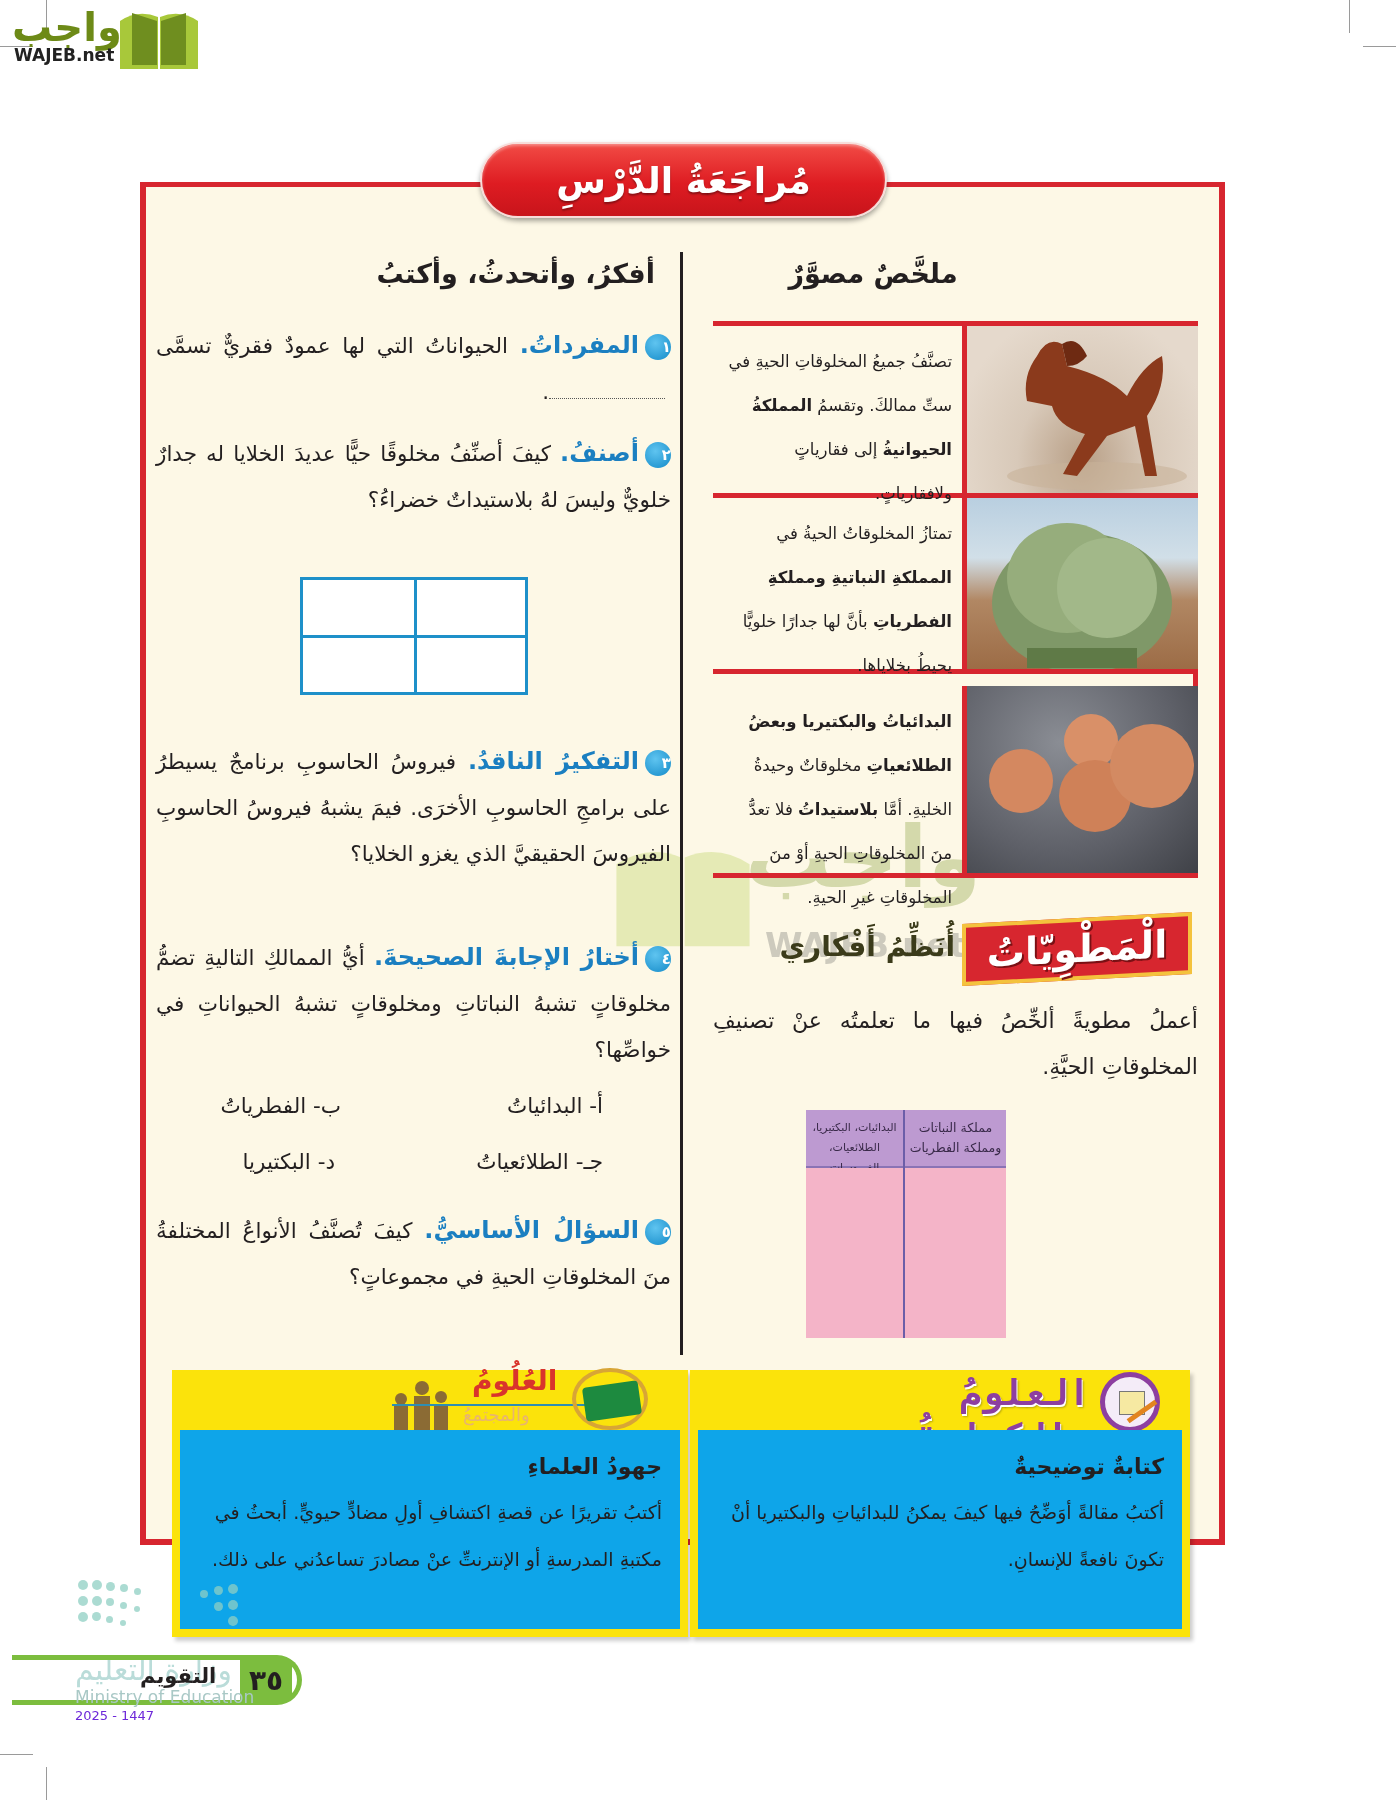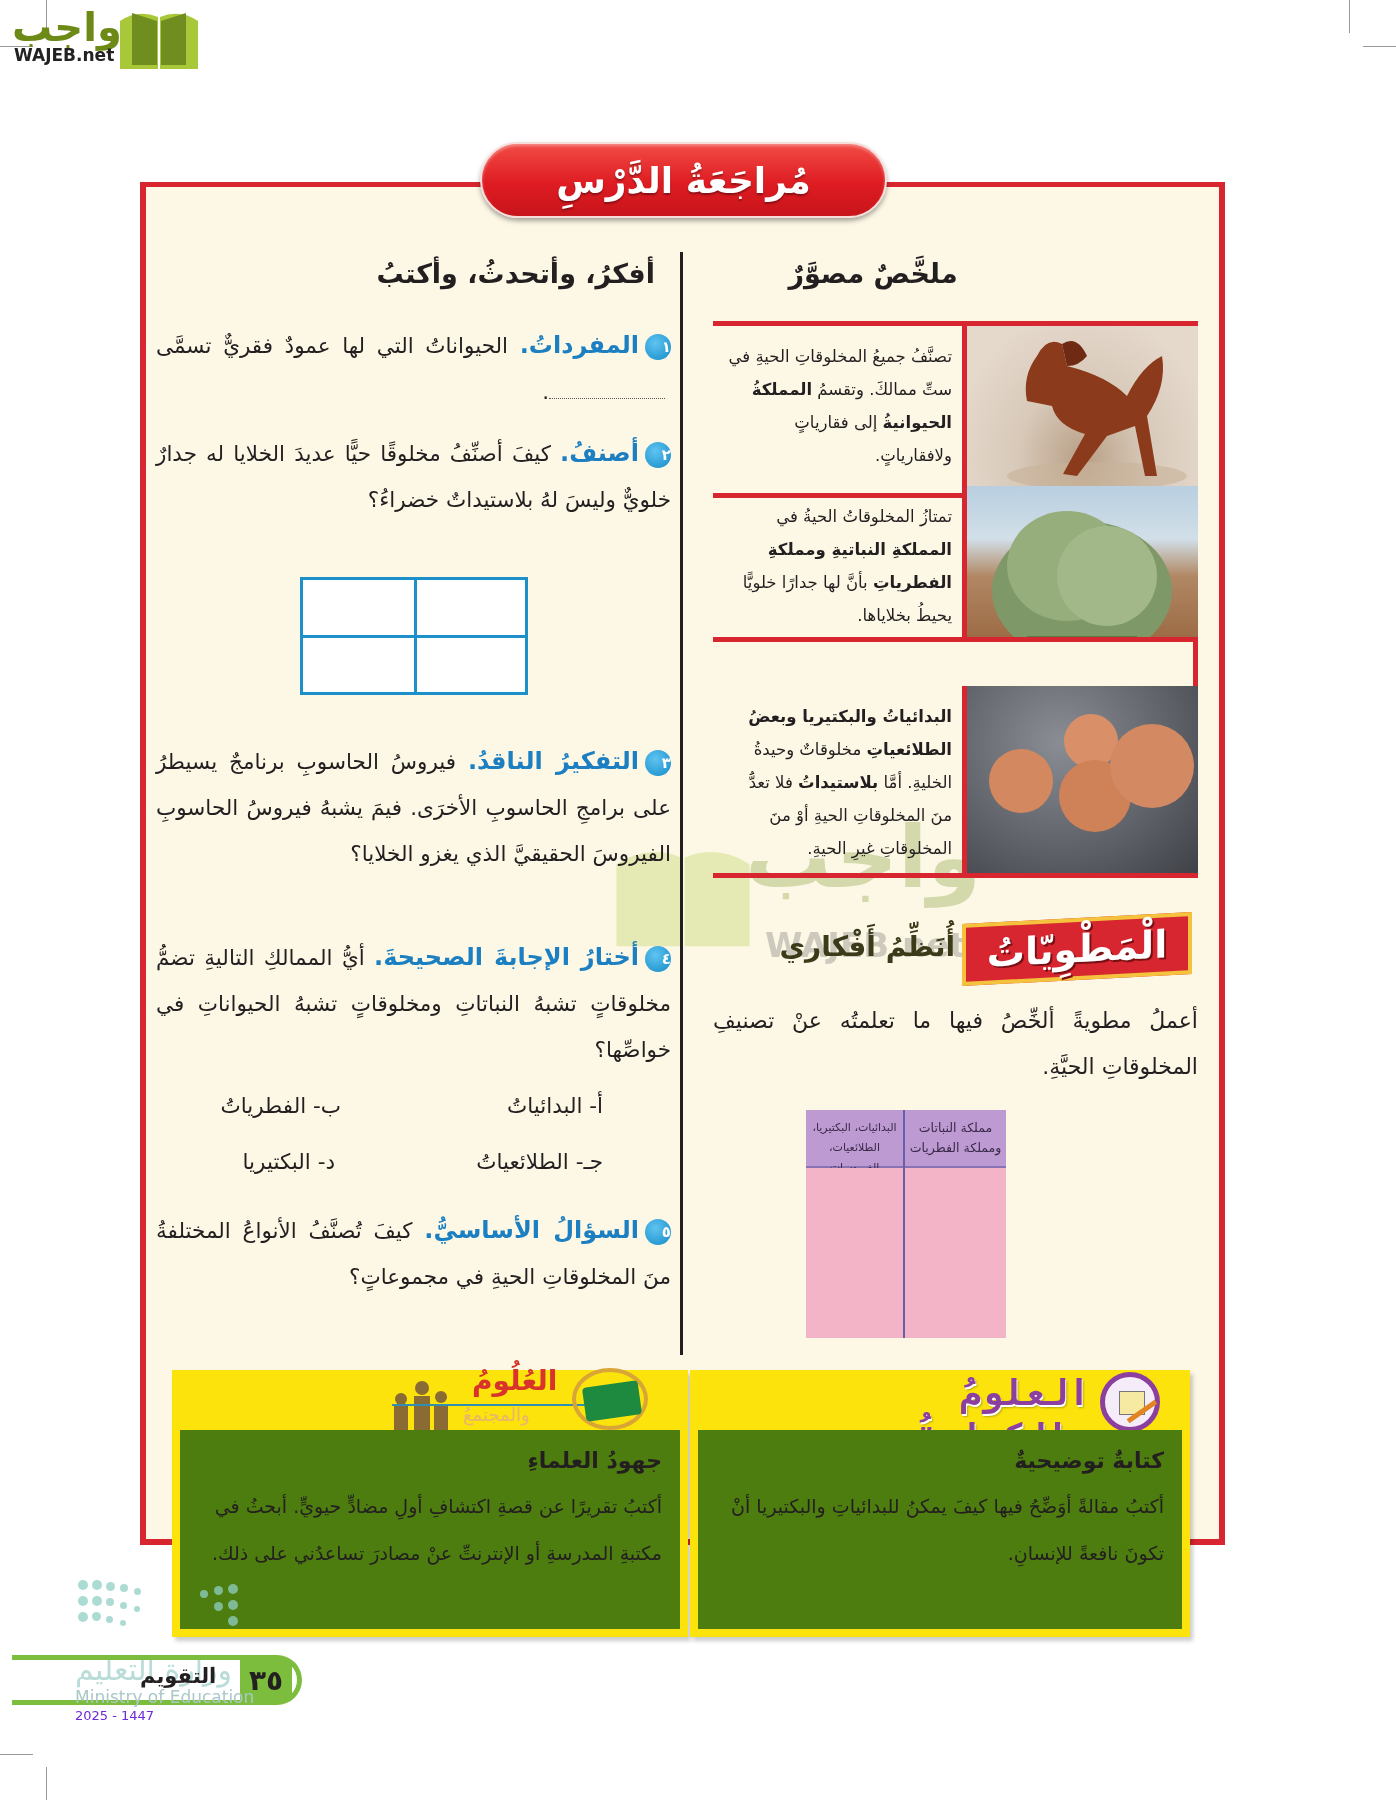--- a/index.html
+++ b/index.html
@@ -24,21 +24,21 @@
   .title-pill span { color: #fff; font-size: 36px; font-weight: bold; text-shadow: 0 2px 2px rgba(0,0,0,.35); }
 
   .divider { left: 680px; top: 252px; width: 3px; height: 1103px; background: #231f20; }
 
   .h-section { font-size: 27px; font-weight: bold; }
 
   
   .summary-card { left: 713px; width: 485px; border-top: 5px solid #d7262f; border-right: 5px solid #d7262f; }
   .summary-row { position: absolute; left: 0; width: 485px; display: flex; flex-direction: row-reverse; }
   .summary-img { width: 236px; height: 100%; border-left: 5px solid #d7262f; border-bottom: 5px solid #d7262f; }
-  .summary-text { flex: 1; padding: 14px 10px 6px 12px; font-size: 16.5px; line-height: 33px; border-bottom: 5px solid #d7262f; }
+  .summary-text { flex: 1; padding: 14px 10px 6px 12px; font-size: 16.5px; line-height: 44px; border-bottom: 5px solid #d7262f; }
   .summary-text b { font-weight: bold; }
 
   .horse { background: radial-gradient(ellipse at 50% 80%, #b89f86 0%, #d8c9b9 40%, #e5d9cc 80%); position: relative; overflow: hidden; }
   .plant { background: linear-gradient(#b9cfe0 0%, #d1dfe8 35%, #b18763 60%, #9c6c46 100%); position: relative; overflow: hidden; }
   .fungus { background: radial-gradient(ellipse at 40% 30%, #8a8d94, #5e6068 60%, #3f4147); position: relative; overflow: hidden; }
 
   
   .q { position: absolute; right: 725px; width: 515px; font-size: 21.5px; line-height: 46px; direction: rtl; text-align: justify; text-align-last: right; }
   .q .num { display: inline-block; width: 26px; height: 26px; border-radius: 50%; background: radial-gradient(circle at 40% 35%, #5fc4f0, #138ac8); color: #fff; font-size: 15px; line-height: 26px; text-align: center; font-weight: bold; vertical-align: middle; margin-left: 6px; }
   .q .key { color: #1b7fc1; font-weight: bold; font-size: 24px; }
@@ -58,21 +58,21 @@
 
   .fold-text { left: 713px; top: 998px; width: 485px; font-size: 22px; line-height: 46px; text-align: justify; text-align-last: right; }
 
   .foldable { left: 806px; top: 1110px; width: 292px; height: 228px; }
   .fold-col { position: absolute; top: 0; height: 100%; border-left: 2px solid #6b5ea8; }
   .fold-head { position: absolute; top: 0; width: 100%; height: 58px; background: #bd9ad1; border-bottom: 2px solid #8a73b5; font-size: 12.5px; line-height: 20px; text-align: center; padding-top: 8px; direction: rtl; color: #3a2a4a; }
   .fold-body { position: absolute; top: 58px; width: 100%; bottom: 0; background: #f4b4c8; }
 
   
   .ybox { top: 1370px; height: 267px; background: #fbe30b; box-shadow: 3px 4px 4px rgba(0,0,0,.2); }
-  .ybox .inner { position: absolute; left: 8px; right: 8px; top: 60px; bottom: 8px; background: #4d7c0f; padding: 18px 18px 0; direction: rtl; }
+  .ybox .inner { position: absolute; left: 8px; right: 8px; top: 60px; bottom: 8px; background: #0ea5e9; padding: 24px 18px 0; direction: rtl; }
   .ybox .inner h3 { font-size: 22px; font-weight: bold; margin-bottom: 10px; }
   .ybox .inner p { font-size: 19px; line-height: 47px; }
   .sw-title { color: #8d3fa0; font-size: 36px; font-weight: bold; text-shadow: 1px 2px 0 #fff, 2px 3px 2px rgba(0,0,0,.25); }
   .ss-title { color: #d9342c; font-size: 28px; font-weight: bold; }
 
   
   .footer-bar { left: 12px; top: 1655px; width: 290px; height: 50px; border-top: 5px solid #7cbd3e; border-bottom: 5px solid #7cbd3e; border-right: 5px solid #7cbd3e; border-radius: 0 28px 28px 0; }
   .page-num { left: 240px; top: 1660px; width: 52px; height: 40px; background: #7cbd3e; color: #231f20; font-size: 28px; font-weight: bold; display: flex; align-items: center; justify-content: center; }
   .footer-label { left: 140px; top: 1664px; font-size: 21px; font-weight: bold; direction: rtl; }
   .moe-ar { left: 75px; top: 1652px; font-size: 30px; color: #a9d4d0; opacity: .8; }
@@ -128,21 +128,21 @@
         <ellipse cx="130" cy="150" rx="90" ry="14" fill="#c8b29a" opacity=".6"></ellipse>
         <path d="M70 30 Q80 10 95 18 L100 40 Q140 50 160 70 Q175 40 195 30 Q200 60 180 90 L190 150 L178 150 L168 100 L140 110 L110 150 L96 148 L118 108 Q90 100 85 80 L60 75 Q55 50 70 30Z" fill="#8b3a1c"></path>
         <path d="M95 18 Q110 8 120 30 Q112 40 100 40Z" fill="#6e2a12"></path>
       </svg>
     </div>
     <div class="summary-text rtl">
       <span>تصنَّفُ جميعُ المخلوقاتِ الحيةِ في ستِّ ممالكَ. وتقسمُ </span><b>المملكةُ الحيوانيةُ</b><span> إلى فقارياتٍ ولافقارياتٍ.</span>
     </div>
   </div>
 
-  <div class="summary-row" style="top:160px;height:156px;">
+  <div class="summary-row" style="top:172px;height:176px;">
     <div class="summary-img plant">
       <svg width="231" height="183" viewBox="0 0 231 183">
         <ellipse cx="115" cy="105" rx="90" ry="70" fill="#7f9868"></ellipse>
         <ellipse cx="100" cy="80" rx="60" ry="55" fill="#96ad7c"></ellipse>
         <ellipse cx="140" cy="90" rx="50" ry="50" fill="#a2b889"></ellipse>
         <rect x="60" y="150" width="110" height="20" fill="#5f7a47"></rect>
       </svg>
     </div>
     <div class="summary-text rtl">
       <span>تمتازُ المخلوقاتُ الحيةُ في </span><b>المملكةِ النباتيةِ ومملكةِ الفطرياتِ</b><span> بأنَّ لها جدارًا خلويًّا يحيطُ بخلاياها.</span>

